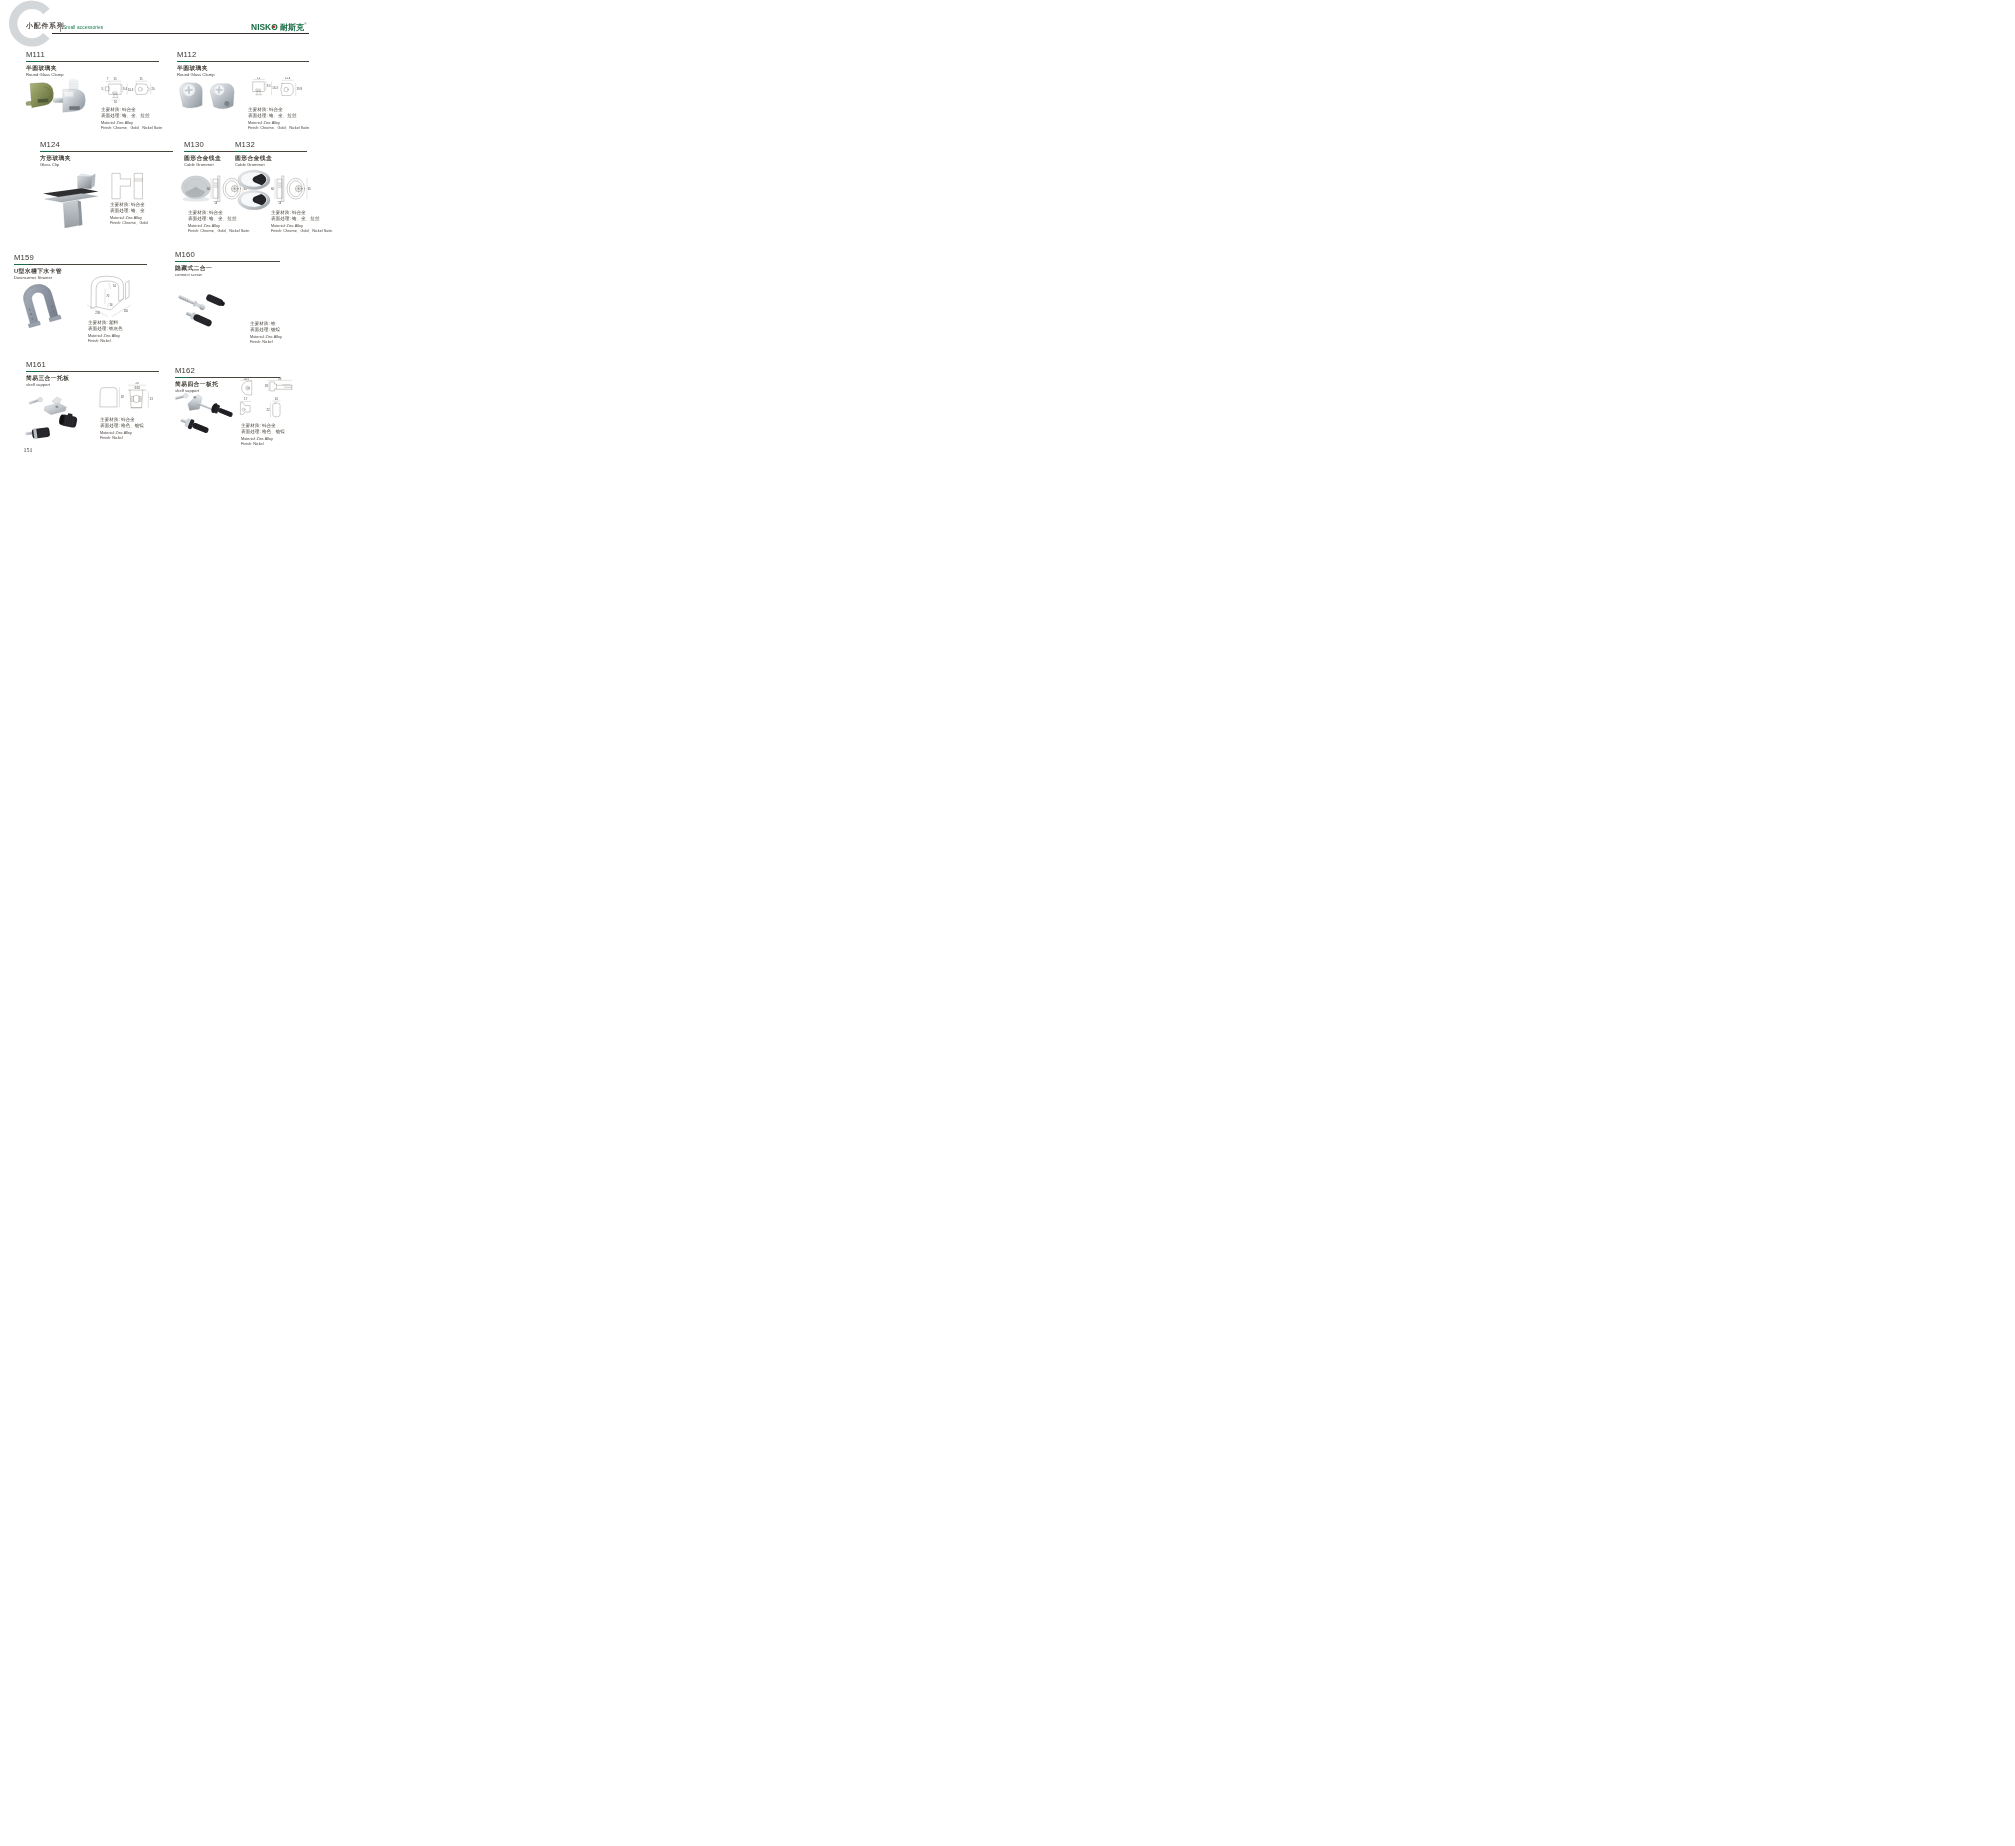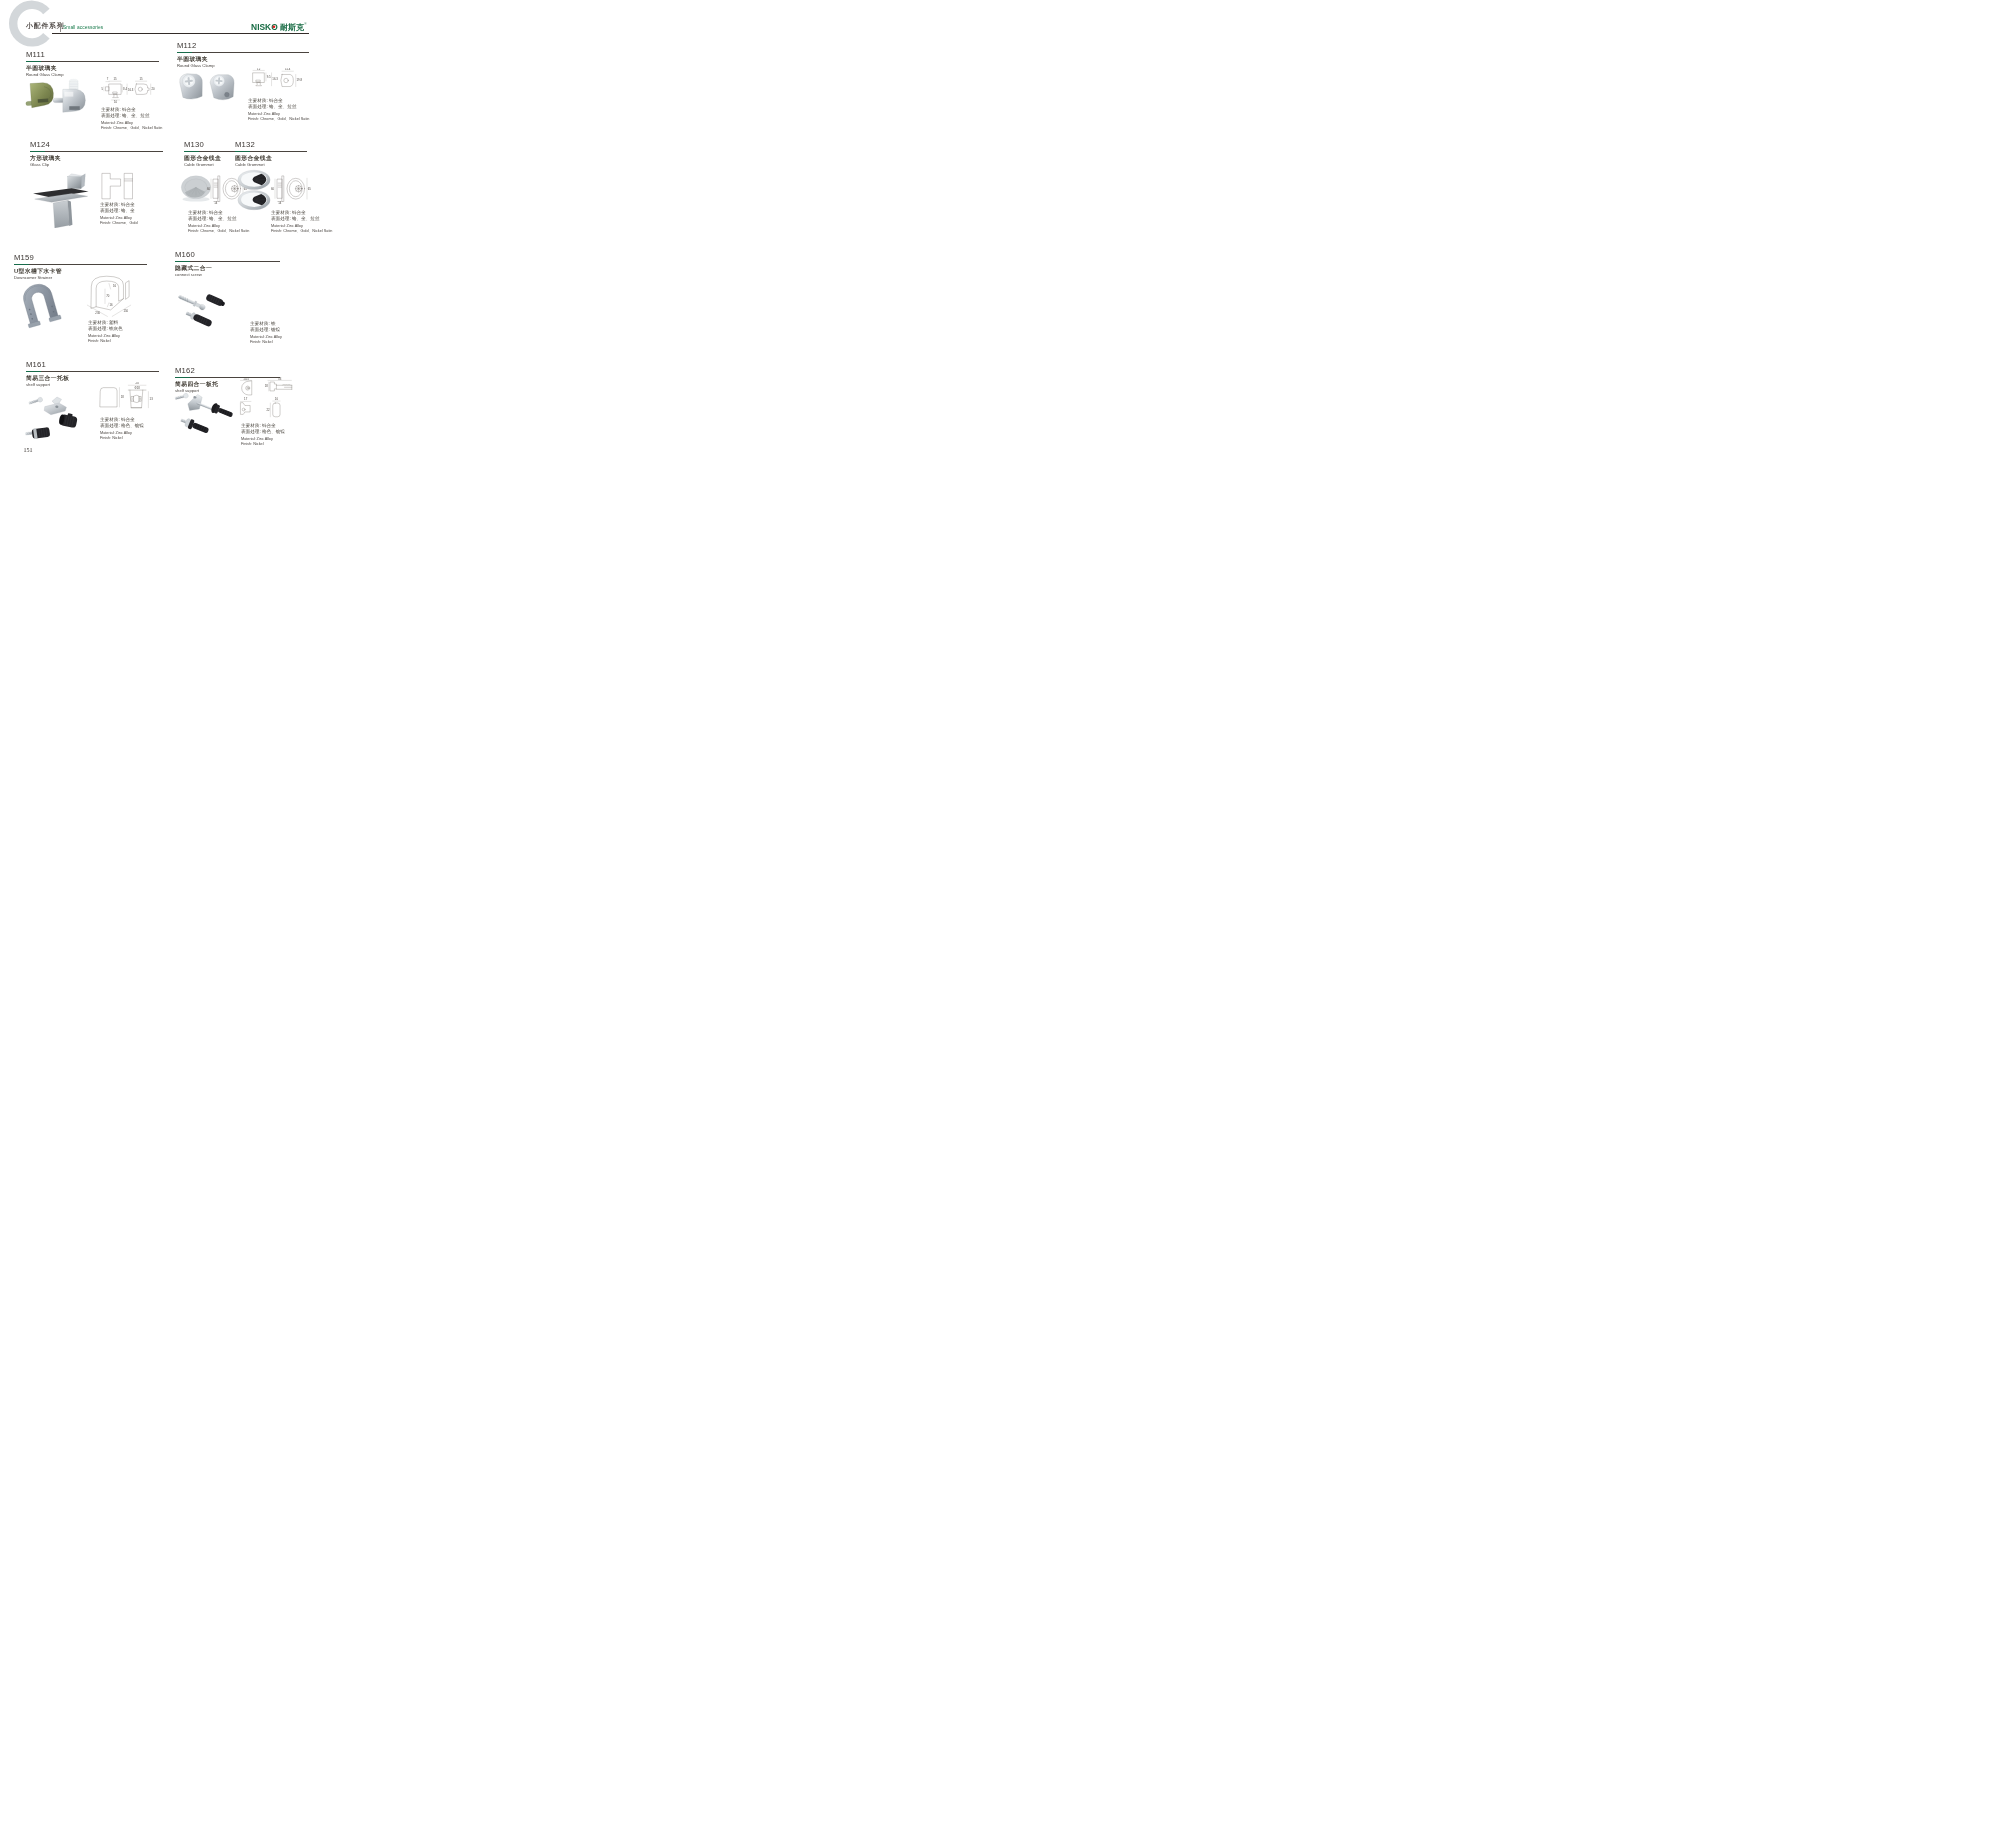--- a/index.html
+++ b/index.html
@@ -116,21 +116,21 @@
       </g>
     </svg>
     <div class="specs" style="left:75px;top:56px">
       <div class="scn">主要材质: 锌合金</div>
       <div class="scn">表面处理: 铬、金、拉丝</div>
       <div class="sen first">Material: Zinc Alloy</div>
       <div class="sen">Finish:  Chrome、Gold、Nickel Satin</div>
     </div>
   </section>
 
-  <section class="prod" style="left:177px;top:42px;width:132px">
+  <section class="prod" style="left:177px;top:51px;width:132px">
     <div class="code">M112</div>
     <div class="rule">
         <i class="rl"></i>
         <i class="rg"></i>
       </div>
     <div class="ncn">半圆玻璃夹</div>
     <div class="nen">Round Glass Clamp</div>
     <svg class="photo" style="left:0;top:28px" width="60" height="37" viewBox="0 0 150 92">
       <defs>
           <linearGradient id="g112" x1="0" y1="0" x2="1" y2="1">
@@ -175,21 +175,21 @@
       </g>
     </svg>
     <div class="specs" style="left:71px;top:56px">
       <div class="scn">主要材质: 锌合金</div>
       <div class="scn">表面处理: 铬、金、拉丝</div>
       <div class="sen first">Material: Zinc Alloy</div>
       <div class="sen">Finish:  Chrome、Gold、Nickel Satin</div>
     </div>
   </section>
 
-  <section class="prod" style="left:30px;top:141px;width:133px">
+  <section class="prod" style="left:40px;top:141px;width:133px">
     <div class="code">M124</div>
     <div class="rule">
         <i class="rl"></i>
         <i class="rg"></i>
       </div>
     <div class="ncn">方形玻璃夹</div>
     <div class="nen">Glass Clip</div>
     <svg class="photo" style="left:-0.8px;top:30px" width="66" height="57" viewBox="0 0 164 142">
       <defs>
         <linearGradient id="g124" x1="0" y1="0" x2="1" y2="1">

